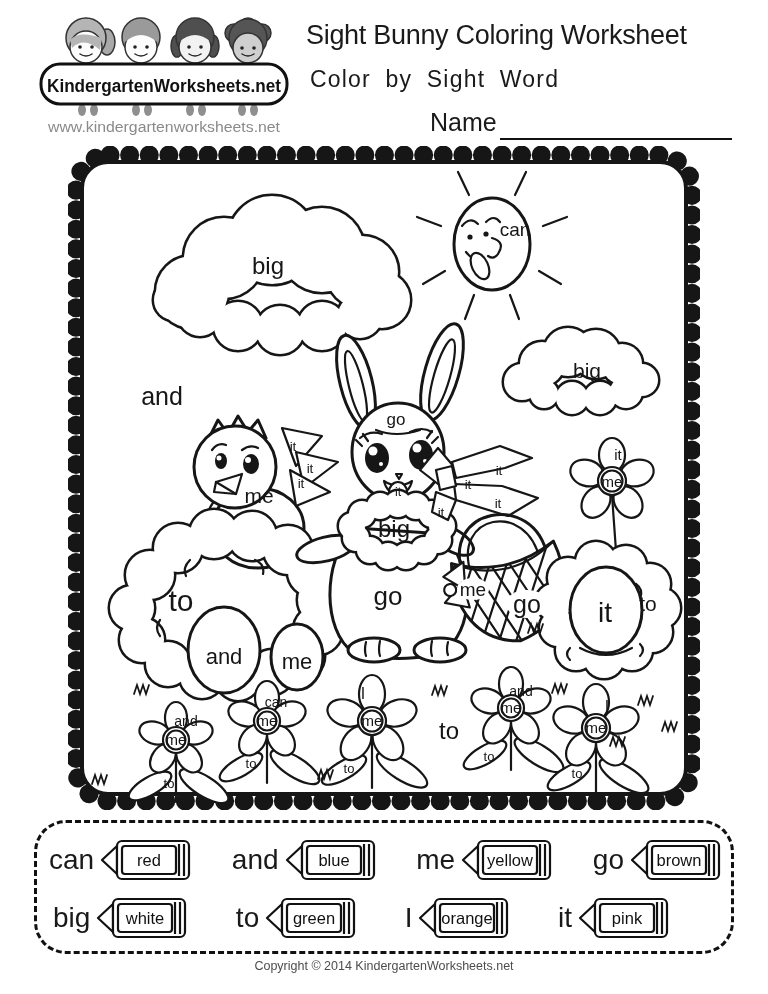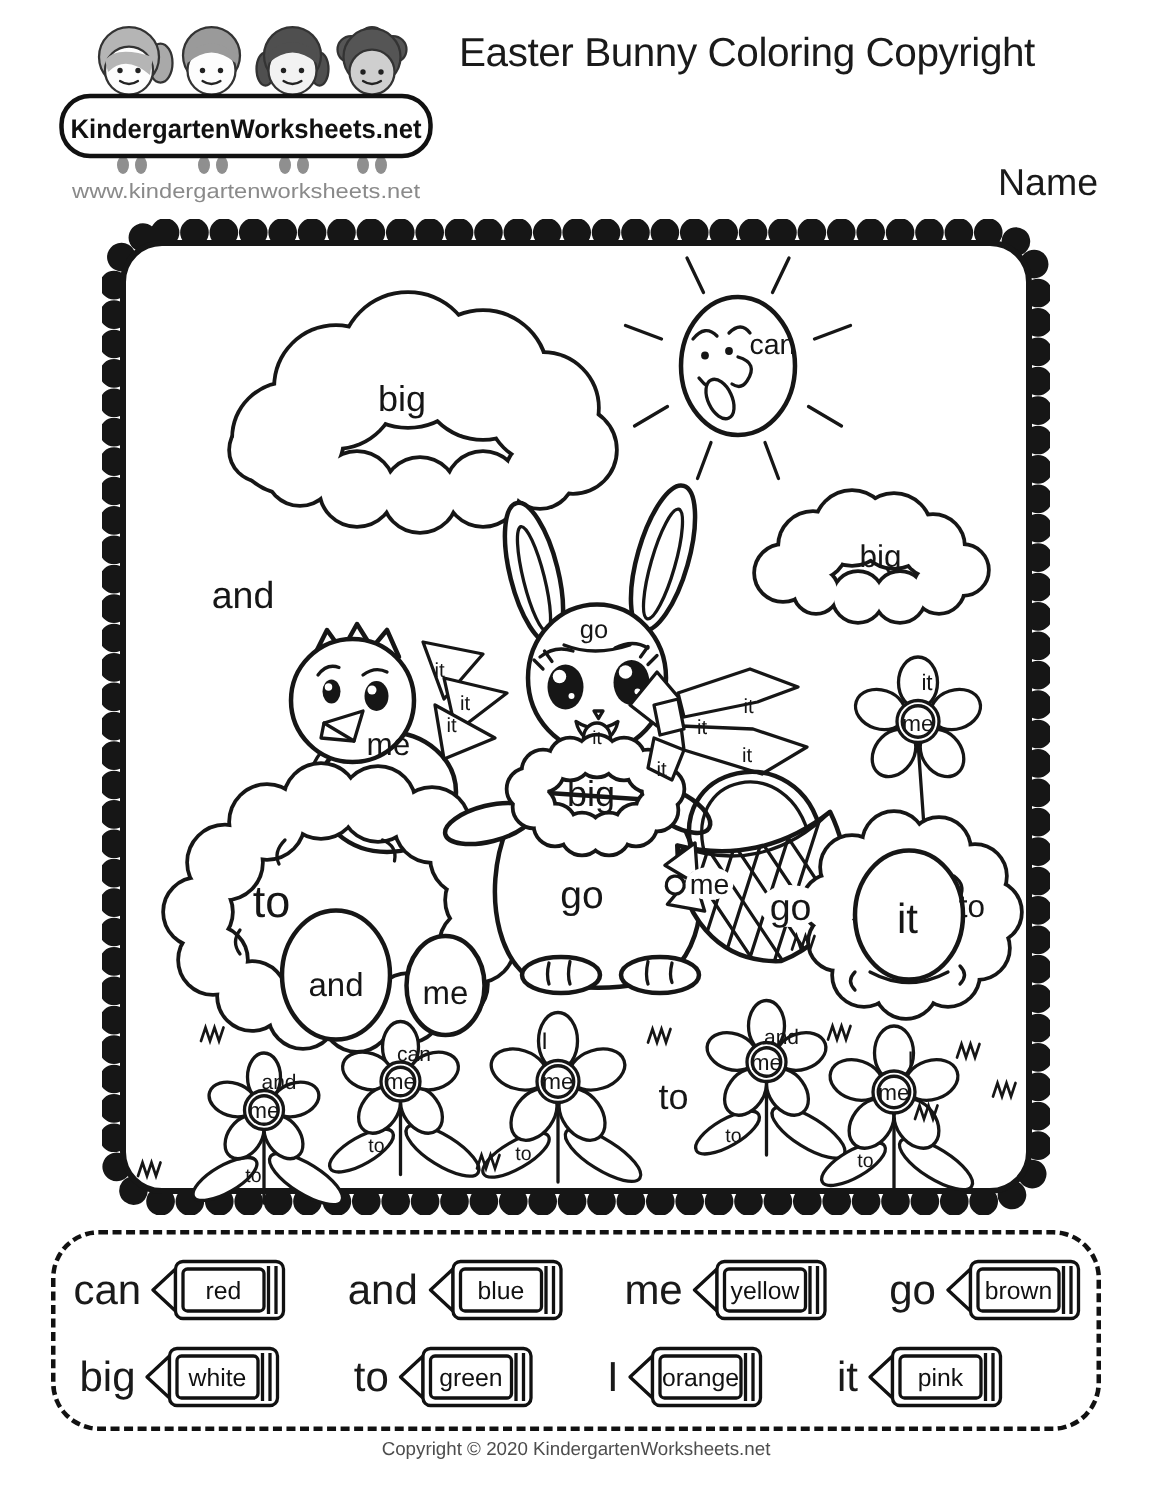--- a/index.html
+++ b/index.html
@@ -3,21 +3,21 @@
 <meta charset="utf-8">
 <style>
   html,body{margin:0;padding:0;background:#fff;}
   body{width:768px;height:994px;font-family:"Liberation Sans",sans-serif;color:#1a1a1a;}
   .page{position:relative;width:768px;height:994px;overflow:hidden;background:#fff;}
 
   
   .logo-svg{position:absolute;left:38px;top:6px;}
   .title{position:absolute;left:306px;top:20px;font-size:27px;letter-spacing:-0.3px;white-space:nowrap;}
   .subtitle{position:absolute;left:310px;top:66px;font-size:23px;letter-spacing:1.2px;word-spacing:7px;white-space:nowrap;}
-  .name-row{position:absolute;left:430px;top:108px;width:302px;display:flex;align-items:flex-end;font-size:25px;flex-direction:column;}
+  .name-row{position:absolute;left:430px;top:108px;width:302px;display:flex;font-size:25px;}
   .name-line{flex:1;border-bottom:2px solid #111;height:30px;margin-left:3px;}
 
   
   .scene-svg{position:absolute;left:68px;top:146px;}
   .o{fill:#fff;stroke:#161616;stroke-width:3;stroke-linejoin:round;stroke-linecap:round;}
   .o2{fill:#fff;stroke:#161616;stroke-width:2.2;stroke-linejoin:round;stroke-linecap:round;}
   .nf{fill:none;stroke:#161616;stroke-width:3;stroke-linejoin:round;stroke-linecap:round;}
   .nf2{fill:none;stroke:#161616;stroke-width:2.2;stroke-linejoin:round;stroke-linecap:round;}
   .blk{fill:#161616;stroke:none;}
   .wt{fill:#fff;stroke:none;}
@@ -91,21 +91,22 @@
       <ellipse cx="152" cy="104" rx="4" ry="6"></ellipse>
         <ellipse cx="164" cy="104" rx="4" ry="6"></ellipse>
       <ellipse cx="204" cy="104" rx="4" ry="6"></ellipse>
         <ellipse cx="216" cy="104" rx="4" ry="6"></ellipse>
     </g>
     <rect x="3" y="58" width="246" height="40" rx="19" fill="#fff" stroke="#111" stroke-width="3"></rect>
     <text x="126" y="86" font-size="18" font-weight="bold" fill="#111" text-anchor="middle" textLength="234" lengthAdjust="spacingAndGlyphs">KindergartenWorksheets.net</text>
     <text x="126" y="126" font-size="13.8" fill="#8a8a8a" text-anchor="middle" textLength="232" lengthAdjust="spacingAndGlyphs">www.kindergartenworksheets.net</text>
   </svg>
 
-  <div class="title">Easter Bunny Coloring Copyright</div>
+  <div class="title">Sight Bunny Coloring Worksheet</div>
+  <div class="subtitle">Color by Sight Word</div>
   <div class="name-row">
     <span>Name</span>
     <span class="name-line"></span>
   </div>
 
   <svg class="scene-svg" width="632" height="664" viewBox="68 146 632 664">
     <defs>
       <g id="cL">
         <circle cx="192" cy="292" r="36"></circle>
           <circle cx="224" cy="258" r="40"></circle>
@@ -540,16 +541,16 @@
           <rect class="cr-line" x="25" y="9" width="54" height="28" rx="3"></rect>
             <line x1="82" y1="7" x2="82" y2="39" stroke="#111" stroke-width="2.2"></line>
             <line x1="87" y1="7" x2="87" y2="39" stroke="#111" stroke-width="2.2"></line>
           <text x="52" y="29">pink</text>
         </svg>
       </div>
     </div>
   </div>
 
   <div class="footer">
-    <div>Copyright © 2020 KindergartenWorksheets.net</div>
+    <div>Copyright © 2014 KindergartenWorksheets.net</div>
   </div>
 
 </div>
 
 </body></html>

